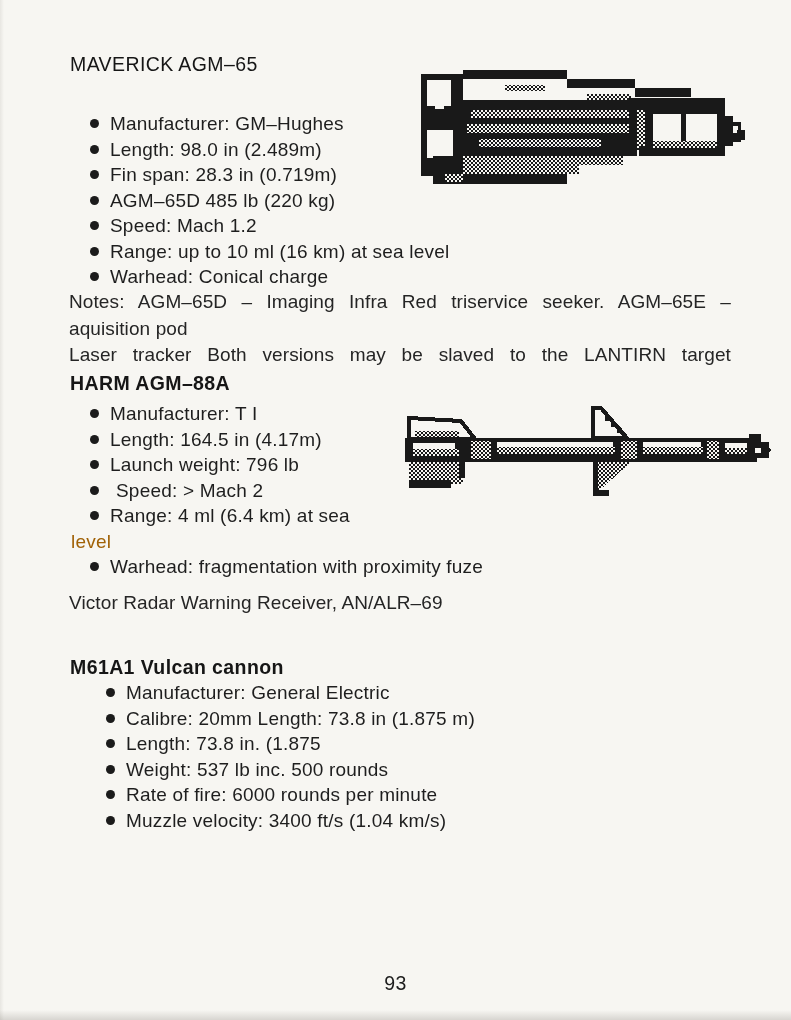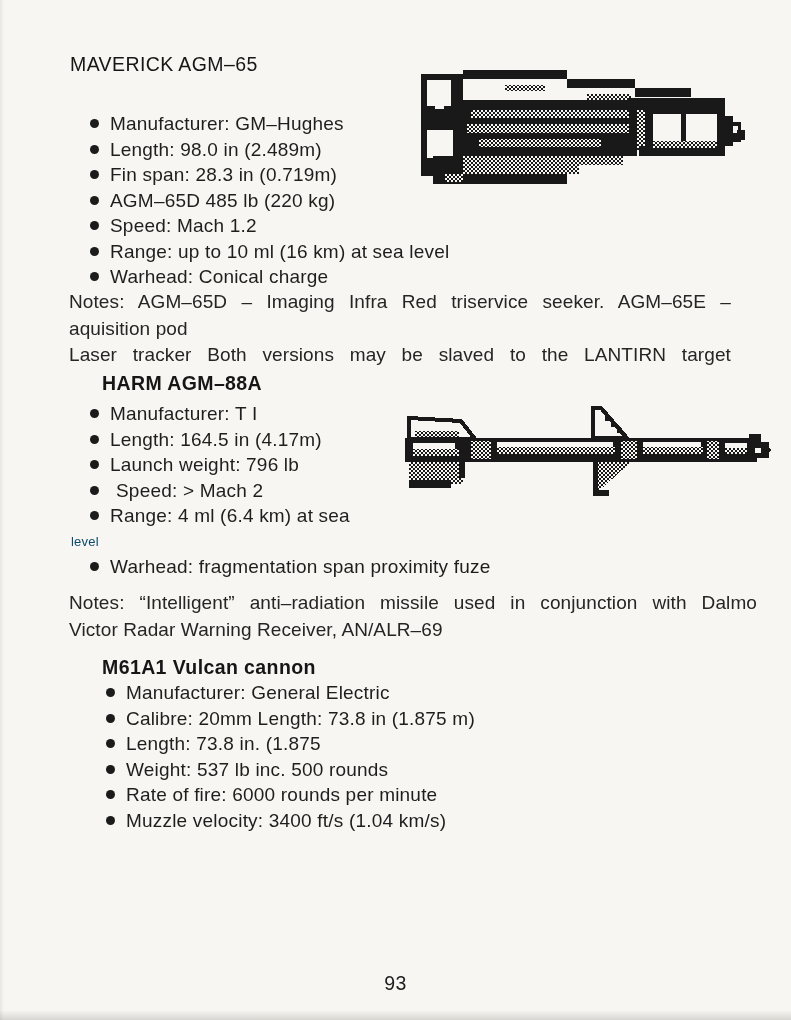--- a/index.html
+++ b/index.html
@@ -17,35 +17,35 @@
   }
   .scan-edge-left{
     position:absolute;left:0;top:0;width:4px;height:1020px;
     background:linear-gradient(to right, rgba(120,115,108,.12), rgba(120,115,108,0));
   }
   .abs{position:absolute;}
   .heading{
     font-size:19.5px;line-height:23px;letter-spacing:.4px;
     font-weight:400;color:#161616;white-space:nowrap;
   }
-  .heading.bold{font-weight:700;margin-left:32px;}
+  .heading.bold{font-weight:700;}
   .speclist{position:absolute;}
   .spec-item{
     display:flex;align-items:flex-start;
     height:25.5px;font-size:19px;letter-spacing:.2px;
     white-space:nowrap;
   }
   .dot{
     flex:0 0 auto;width:9px;height:9px;border-radius:50%;
     background:#1b1b1b;margin:8px 11px 0 0;
   }
   .li-text{line-height:25.5px;color:#1e1e1e;}
   .continuation{
-    height:25.5px;font-size:13px;line-height:25.5px;
-    letter-spacing:.2px;margin-left:-19px;color:#0c4a6e;
+    height:25.5px;font-size:19px;line-height:25.5px;
+    letter-spacing:.2px;margin-left:-19px;color:#a16207;
   }
   .pad-left{padding-left:6px;}
   .notes{position:absolute;font-size:19px;color:#252525;}
   .notes .nline{height:26.5px;line-height:26.5px;letter-spacing:.1px;white-space:nowrap;}
   .notes .nline.just{text-align:justify;text-align-last:justify;white-space:normal;height:26.5px;overflow:hidden;}
   .page-number{
     position:absolute;left:0;top:972px;width:791px;
     text-align:center;font-size:19.5px;color:#1c1c1c;letter-spacing:.5px;
   }
   .illus{position:absolute;}
@@ -165,21 +165,21 @@
       <span class="dot"></span>
       <span class="li-text pad-left">Speed: &gt; Mach 2</span>
       </div>
     <div class="spec-item">
       <span class="dot"></span>
       <span class="li-text">Range: 4 ml (6.4 km) at sea</span>
       </div>
     <div class="continuation">level</div>
     <div class="spec-item">
       <span class="dot"></span>
-      <span class="li-text">Warhead: fragmentation span proximity fuze</span>
+      <span class="li-text">Warhead: fragmentation with proximity fuze</span>
       </div>
   </div>
 
   <div class="illus" style="left:397px;top:396px;">
     <svg width="374" height="106" viewBox="0 0 374 106">
       <defs>
         <pattern id="dzB" width="4" height="4" patternUnits="userSpaceOnUse">
           <rect width="4" height="4" fill="#f7f6f2"></rect>
           <rect width="2" height="2" fill="#191919"></rect>
           <rect x="2" y="2" width="2" height="2" fill="#191919"></rect>
@@ -216,21 +216,20 @@
       <rect x="196" y="94" width="16" height="6" fill="#191919"></rect>
 
       <rect x="352" y="38" width="12" height="10" fill="#191919"></rect>
       <rect x="356" y="46" width="16" height="16" fill="#191919"></rect>
       <rect x="358" y="52" width="6" height="5" fill="#f7f6f2"></rect>
       <polygon points="368,48 374,54 368,62" fill="#191919"></polygon>
     </svg>
   </div>
 
   <div class="notes" style="left:69px;top:590px;width:688px;">
-    <div class="nline just">Notes: “Intelligent” anti–radiation missile used in conjunction with Dalmo</div>
     <div class="nline">Victor Radar Warning Receiver, AN/ALR–69</div>
   </div>
 
   <div class="abs heading bold" style="left:70px;top:656px;">M61A1 Vulcan cannon</div>
 
   <div class="speclist" style="left:106px;top:680px;">
     <div class="spec-item">
       <span class="dot"></span>
       <span class="li-text">Manufacturer: General Electric</span>
       </div>

